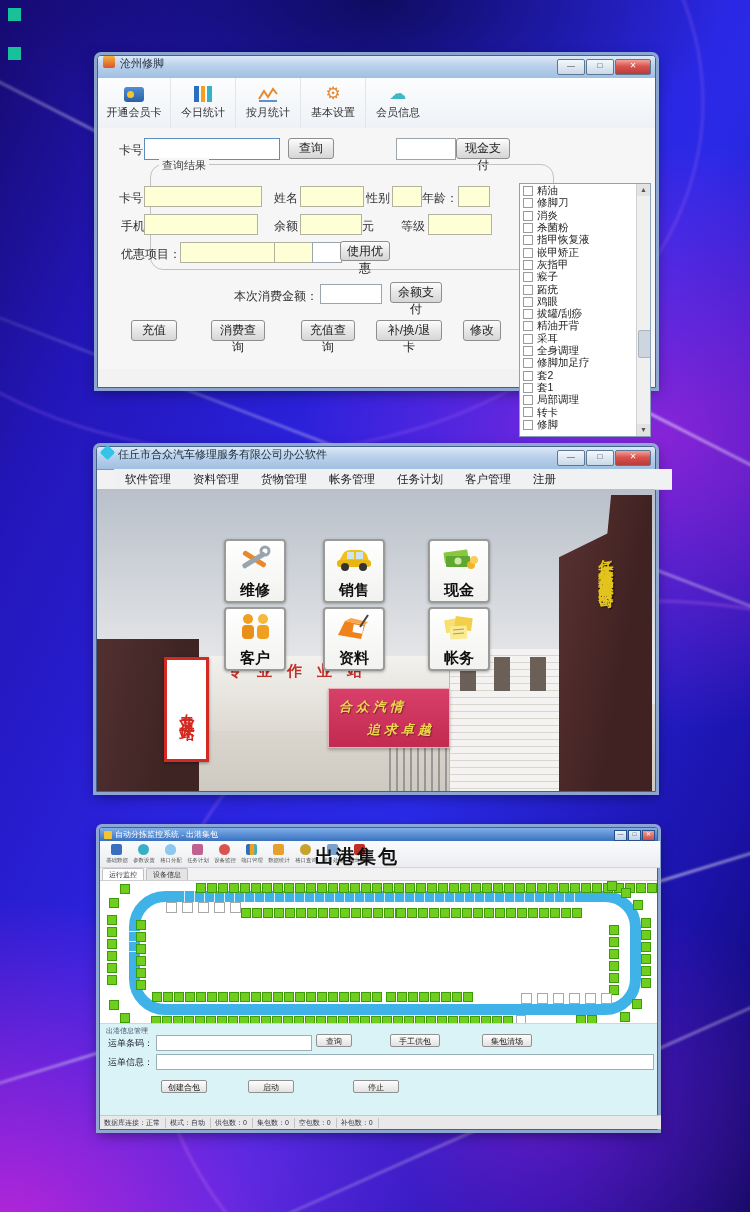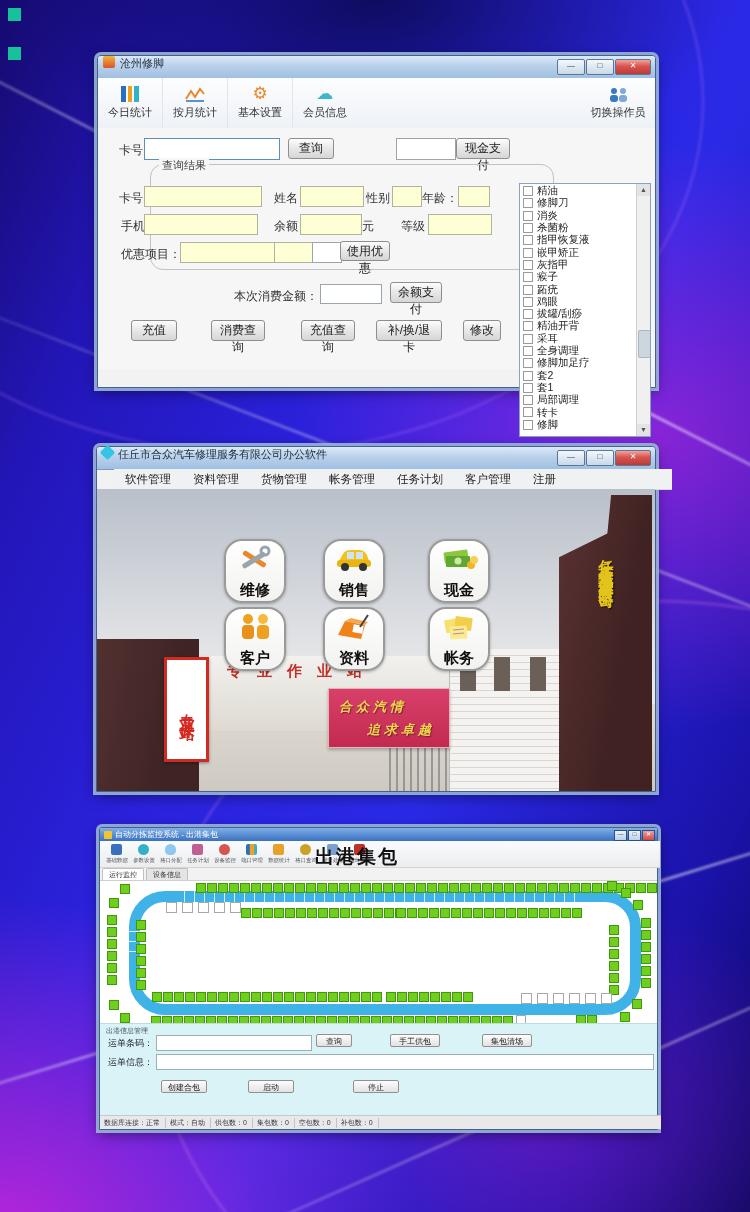--- a/index.html
+++ b/index.html
@@ -66,21 +66,21 @@
   .siding{position:absolute;left:352px;top:160px;width:112px;height:142px;background:repeating-linear-gradient(#f4f3f1 0 6px,#d9d6d0 6px 7px);border-left:1px solid #bbb;}
   .siding .door{position:absolute;top:8px;width:16px;height:34px;background:#6b6058;}
   .fence{position:absolute;left:292px;top:238px;width:60px;height:64px;background:repeating-linear-gradient(90deg,#8a8a8a 0 2px,transparent 2px 7px);opacity:.8;}
   .billboard{position:absolute;left:231px;top:199px;width:120px;height:58px;background:linear-gradient(#d8406a,#c22a50);border:1px solid #e8b0b8;box-shadow:0 2px 3px rgba(0,0,0,.25);}
   .billboard .sl{position:absolute;color:#ecd84c;font-weight:bold;font-style:italic;font-size:13px;letter-spacing:4px;white-space:nowrap;text-shadow:1px 1px 1px rgba(120,20,40,.8);}
   .pillar{position:absolute;left:0;top:150px;width:102px;height:152px;background:linear-gradient(100deg,#523030,#3f2424 70%);}
   .lsign{position:absolute;left:67px;top:168px;width:39px;height:99px;background:#fff;border:3px solid #d02a22;box-shadow:0 1px 3px rgba(0,0,0,.4);display:flex;align-items:center;justify-content:center;}
   .lsign span{writing-mode:vertical-rl;font-size:15px;font-weight:bold;color:#d42920;letter-spacing:3px;}
   .tower{position:absolute;left:462px;top:6px;width:93px;height:296px;background:linear-gradient(100deg,#5a3232,#402222 65%);clip-path:polygon(0 21%,52% 13%,56% 0,100% 0,100% 100%,0 100%);display:flex;justify-content:center;}
   .tower span{writing-mode:vertical-rl;font-size:15px;font-weight:bold;color:#e3c41d;letter-spacing:2.5px;margin-top:52px;text-shadow:1px 1px 1px #201010;}
-  .tile{position:absolute;width:58px;height:56px;background:linear-gradient(#ffffff,#f2f2f0);border:2px solid #9a9a98;border-radius:18px;display:flex;flex-direction:column;align-items:center;justify-content:flex-end;padding-bottom:4px;box-shadow:0 1px 3px rgba(0,0,0,.3);cursor:pointer;}
+  .tile{position:absolute;width:58px;height:56px;background:linear-gradient(#ffffff,#f2f2f0);border:2px solid #9a9a98;border-radius:4px;display:flex;flex-direction:column;align-items:center;justify-content:flex-end;padding-bottom:4px;box-shadow:0 1px 3px rgba(0,0,0,.3);cursor:pointer;}
   .tile .tl{font-size:15px;font-weight:bold;color:#111;line-height:15px;}
   .tile svg{position:absolute;top:4px;}
 
   
   #w3{left:99px;top:827px;width:557px;height:301px;border-radius:3px 3px 0 0;}
   #w3 .tbar3{height:13px;background:linear-gradient(#7fb0e8,#3a70c0);border-radius:2px 2px 0 0;display:flex;align-items:center;padding:0 4px;position:relative;}
   #w3 .tbar3 .ttl{font-size:8px;color:#fff;margin-left:3px;}
   #w3 .mini{width:11px;height:9px;border:1px solid #2a4f8a;background:linear-gradient(#eef4fb,#bcd0e8);font-size:6px;line-height:7px;text-align:center;color:#234;}
   #w3 .mini.close{background:linear-gradient(#f0a09a,#cf4a42);color:#fff;}
   .tb3{position:absolute;left:0;top:13px;width:100%;height:26px;background:linear-gradient(#fafbfc,#ebedf0);border-bottom:1px solid #d5d5d5;display:flex;align-items:center;padding-left:3px;}
@@ -136,47 +136,42 @@
   <div class="tbar">
     <span class="appicon"></span>
     <span class="ttl">沧州修脚</span>
     <span class="ctrls">
       <span class="cbtn">—</span>
       <span class="cbtn">□</span>
       <span class="cbtn close">✕</span>
     </span>
   </div>
   <div class="toolbar">
+    <div class="tbbtn" style="width:72px;">
+      <span class="icard"></span>
+      <span class="tlabel">开通会员卡</span>
+    </div>
     <div class="tbbtn">
       <span class="ibars"></span>
       <span class="tlabel">今日统计</span>
     </div>
     <div class="tbbtn">
       <svg width="20" height="16" viewBox="0 0 20 16">
           <polyline points="1,13 6,5 10,11 15,3 19,8" fill="none" stroke="#e8882a" stroke-width="2"></polyline>
           <line x1="1" y1="15" x2="19" y2="15" stroke="#2a6fbd" stroke-width="1.5"></line>
         </svg>
       <span class="tlabel">按月统计</span>
     </div>
     <div class="tbbtn">
       <span class="igear">⚙</span>
       <span class="tlabel">基本设置</span>
     </div>
     <div class="tbbtn" style="border-right:none;">
       <span class="icloud">☁</span>
       <span class="tlabel">会员信息</span>
-    </div>
-    <div class="tbbtn" style="margin-left:auto;border-right:none;width:74px;">
-      <svg width="22" height="15" viewBox="0 0 22 15">
-          <circle cx="7" cy="4" r="3" fill="#3a78c0"></circle>
-          <rect x="3" y="8" width="8" height="7" rx="3" fill="#3a78c0"></rect>
-          <circle cx="16" cy="4" r="3" fill="#7fa8d8"></circle>
-          <rect x="12" y="8" width="8" height="7" rx="3" fill="#7fa8d8"></rect>
-        </svg>
-      <span class="tlabel">切换操作员</span>
     </div>
   </div>
 
   <div class="client">
 
     <span class="lbl" style="left:21px;top:14px;">卡号：</span>
     <input class="tin" style="left: 46px; top: 10px; width: 130px; height: 18px; border: 1px solid rgb(90, 143, 192);">
     <button class="btn" style="position:absolute;left:190px;top:10px;width:46px;height:21px;">查询</button>
     <input class="tin" style="left: 298px; top: 10px; width: 54px; height: 18px;">
     <button class="btn" style="position:absolute;left:358px;top:10px;width:54px;height:21px;">现金支付</button>

